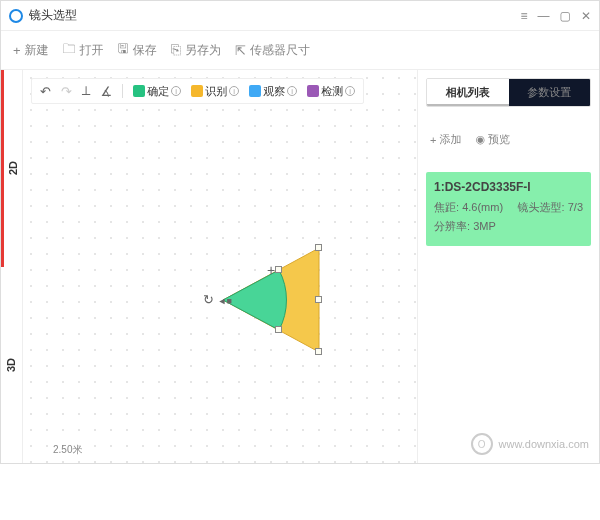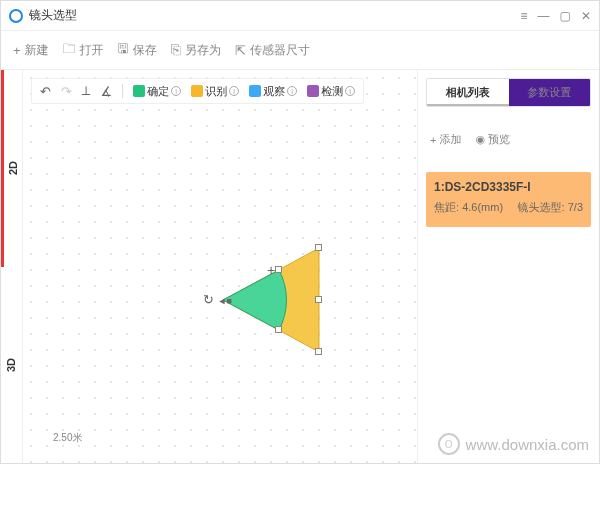--- a/index.html
+++ b/index.html
@@ -25,34 +25,34 @@
   .tb-btn { display: flex; align-items: center; gap: 2px; cursor: pointer; padding: 0 2px; }
   .swatch { width: 12px; height: 12px; border-radius: 2px; display: inline-block; }
   .sw-green { background: #26c281; }
   .sw-yellow { background: #f5b72c; }
   .sw-blue { background: #3fa9f5; }
   .sw-purple { background: #9b59b6; }
   .info-i { display:inline-block; width:10px; height:10px; border:1px solid #aaa; border-radius:50%; font-size:8px; line-height:9px; text-align:center; color:#aaa; }
   .canvas { position: absolute; inset: 0; background: #fff;
     background-image: radial-gradient(circle, #e5e5e5 1px, transparent 1px);
     background-size: 16px 16px; }
-  .scale-label { position: absolute; left: 30px; bottom: 18px; font-size: 10px; color: #888; }
+  .scale-label { position: absolute; left: 30px; bottom: 6px; font-size: 10px; color: #888; }
   .camera-fov { position: absolute; left: 190px; top: 170px; }
   .fov-svg { display: block; }
   .handle { position:absolute; width:7px; height:7px; border:1px solid #888; background:#fdfdf2; }
   .crosshair { position:absolute; left: 244px; top: 192px; font-size: 14px; color:#666; }
   .rot-icon { position:absolute; left: 180px; top: 222px; font-size: 13px; color:#666; }
   .sidebar { width: 182px; border-left: 1px solid #eee; display: flex; flex-direction: column; padding: 8px; gap: 23px; }
   .side-tabs { display: flex; border: 1px solid #e0e0e0; border-radius: 2px; overflow: hidden; font-size: 11px; }
   .side-tab { flex:1; text-align:center; padding: 6px 0; cursor:pointer; color:#888; }
   .side-tab.active { background:#fff; font-weight:bold; color:#333; box-shadow: inset 0 -2px 0 #bbb; }
-  .side-tab.inactive { background:#4c1d95; }
+  .side-tab.inactive { background:#0f172a; }
   .side-actions { display:flex; gap:14px; padding: 2px 4px; color:#888; font-size: 11px; }
   .side-action { display:flex; align-items:center; gap:3px; cursor:pointer; }
-  .camera-card { background:#fdba74; border-radius:2px; padding:8px; font-size:11px; color:#666; }
+  .camera-card { background:#86efac; border-radius:2px; padding:8px; font-size:11px; color:#666; }
   .camera-card .cam-title { font-weight:bold; color:#444; margin-bottom:6px; font-size: 12px;}
   .camera-card .row { display:flex; justify-content:space-between; margin-bottom:4px; }
   .watermark { position:absolute; right:10px; bottom:8px; display:flex; align-items:center; gap:6px; color:#bbb; font-size:12px; }
   .wm-circle { width:22px; height:22px; border:2px solid #ccc; border-radius:50%; display:flex; align-items:center; justify-content:center; font-size:10px; color:#ccc; }
   .tool-icon { font-size:13px; color:#666; }
   .divider { width:1px; height:14px; background:#ddd; margin: 0 2px; }
 </style>
 </head>
 <body>
 
@@ -174,23 +174,26 @@
             <span>◉</span>
             <span>预览</span>
           </div>
       </div>
       <div class="camera-card">
         <div class="cam-title">1:DS-2CD3335F-I</div>
         <div class="row">
           <span><span>焦距:</span> <span>4.6(mm)</span></span>
           <span><span>镜头选型:</span> <span>7/3</span></span>
         </div>
+        <div class="row">
+          <span><span>分辨率:</span> <span>3MP</span></span>
+        </div>
       </div>
     </div>
 
     <div class="watermark">
       <div class="wm-circle">O</div>
       <div>
-        <div style="font-size:15px">www.downxia.com</div>
+        <div style="font-size:11px">www.downxia.com</div>
       </div>
     </div>
   </div>
 </div>
 
 </body></html>

